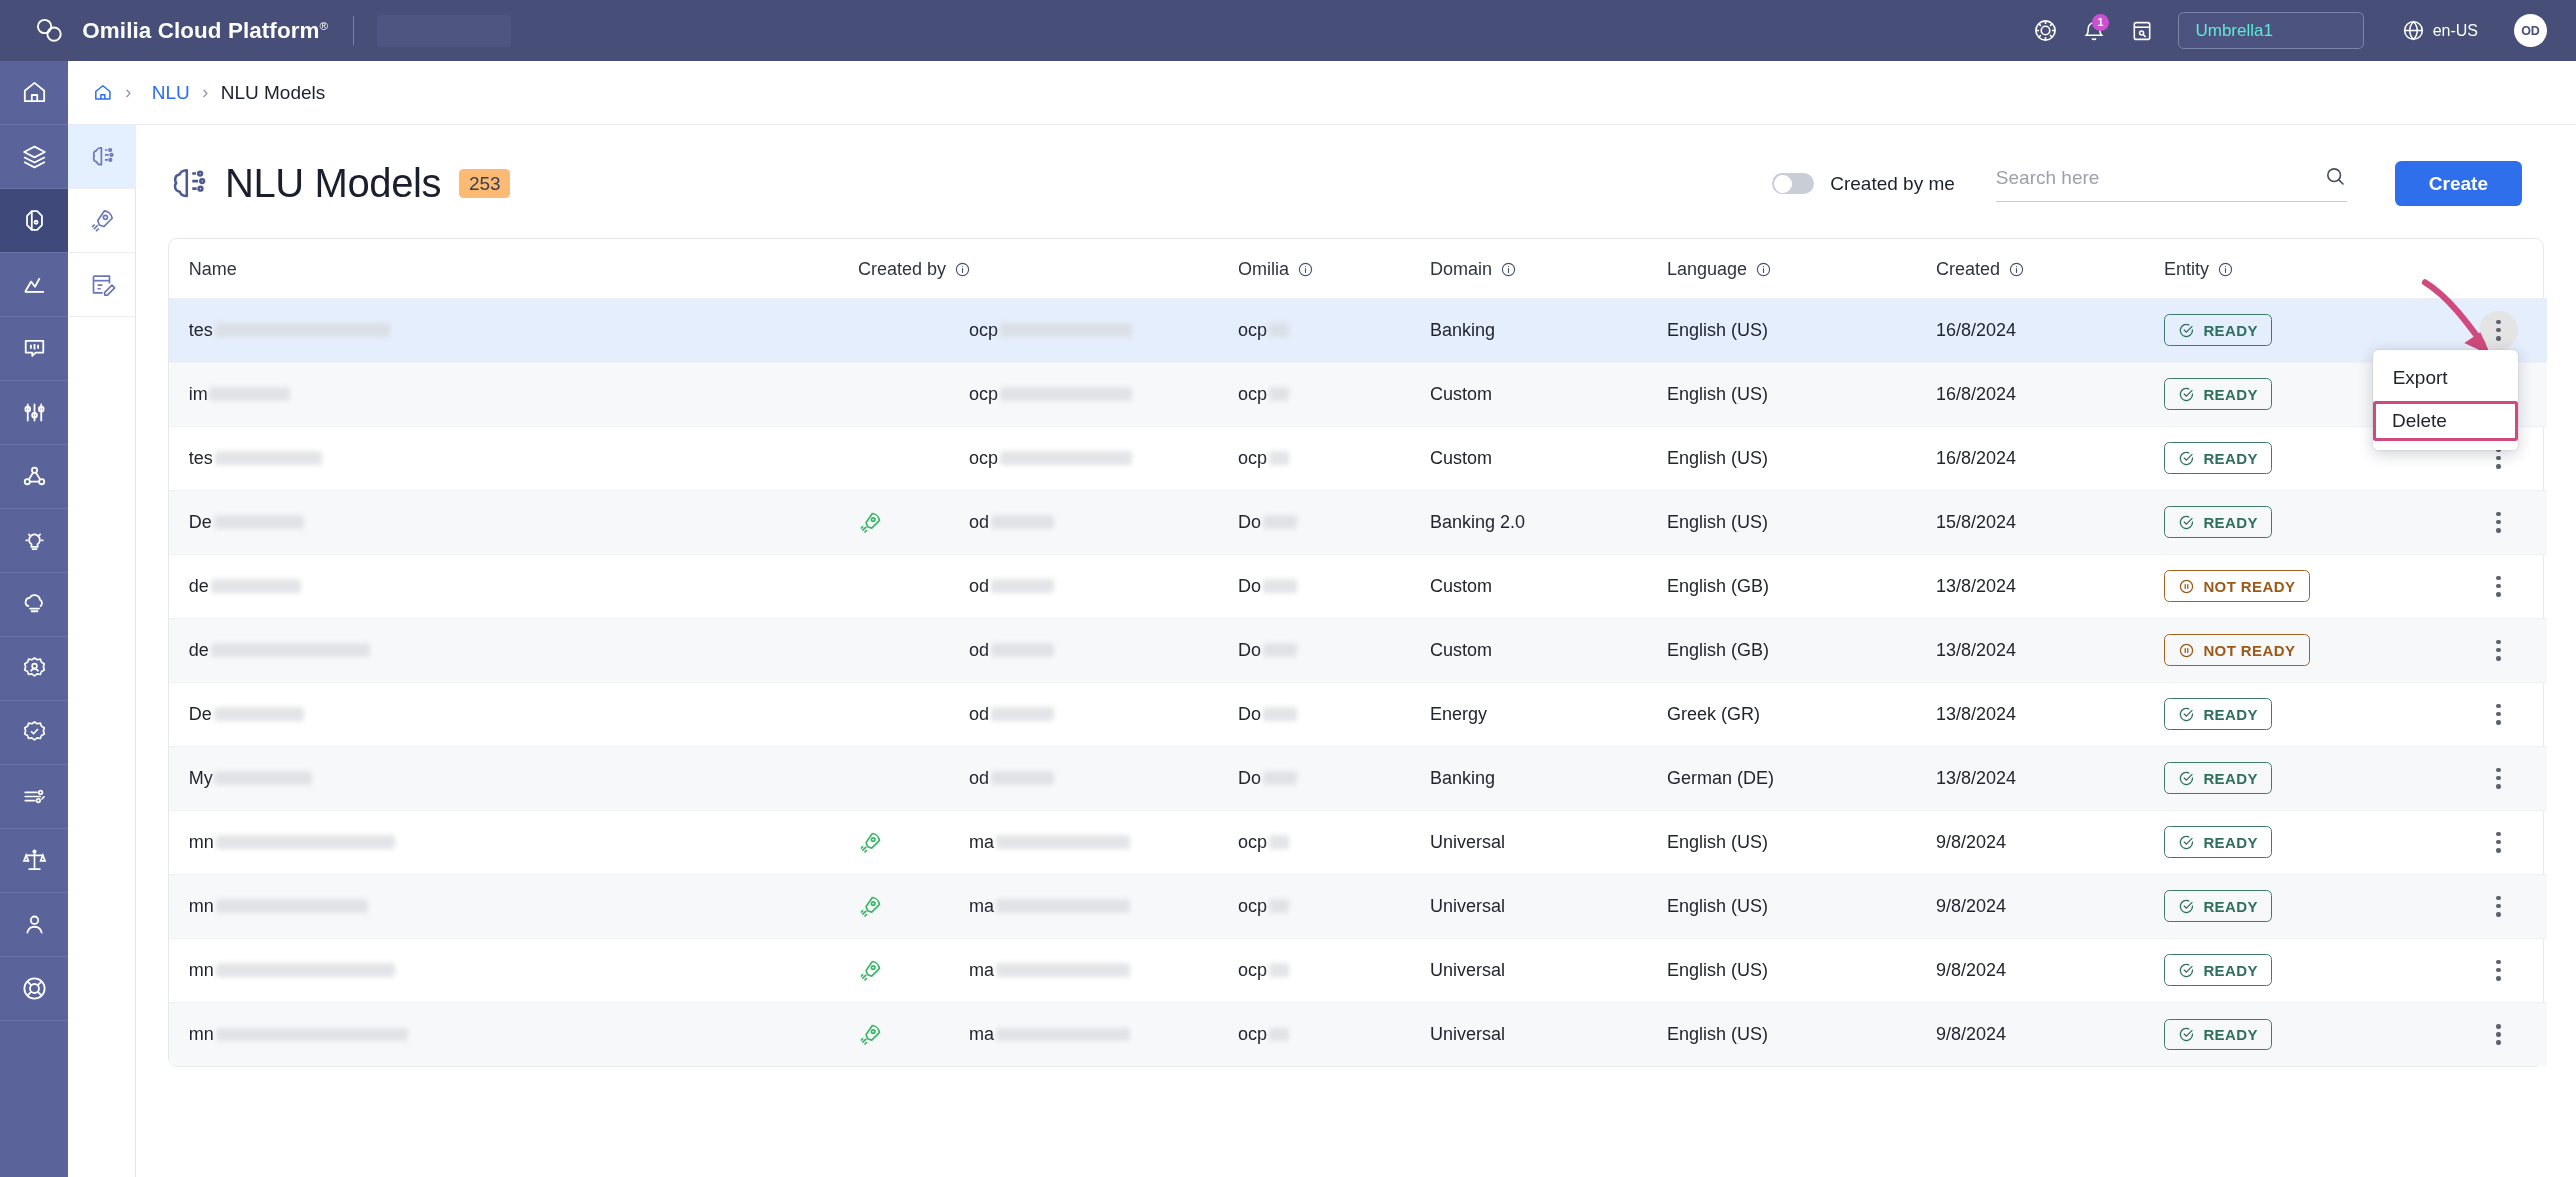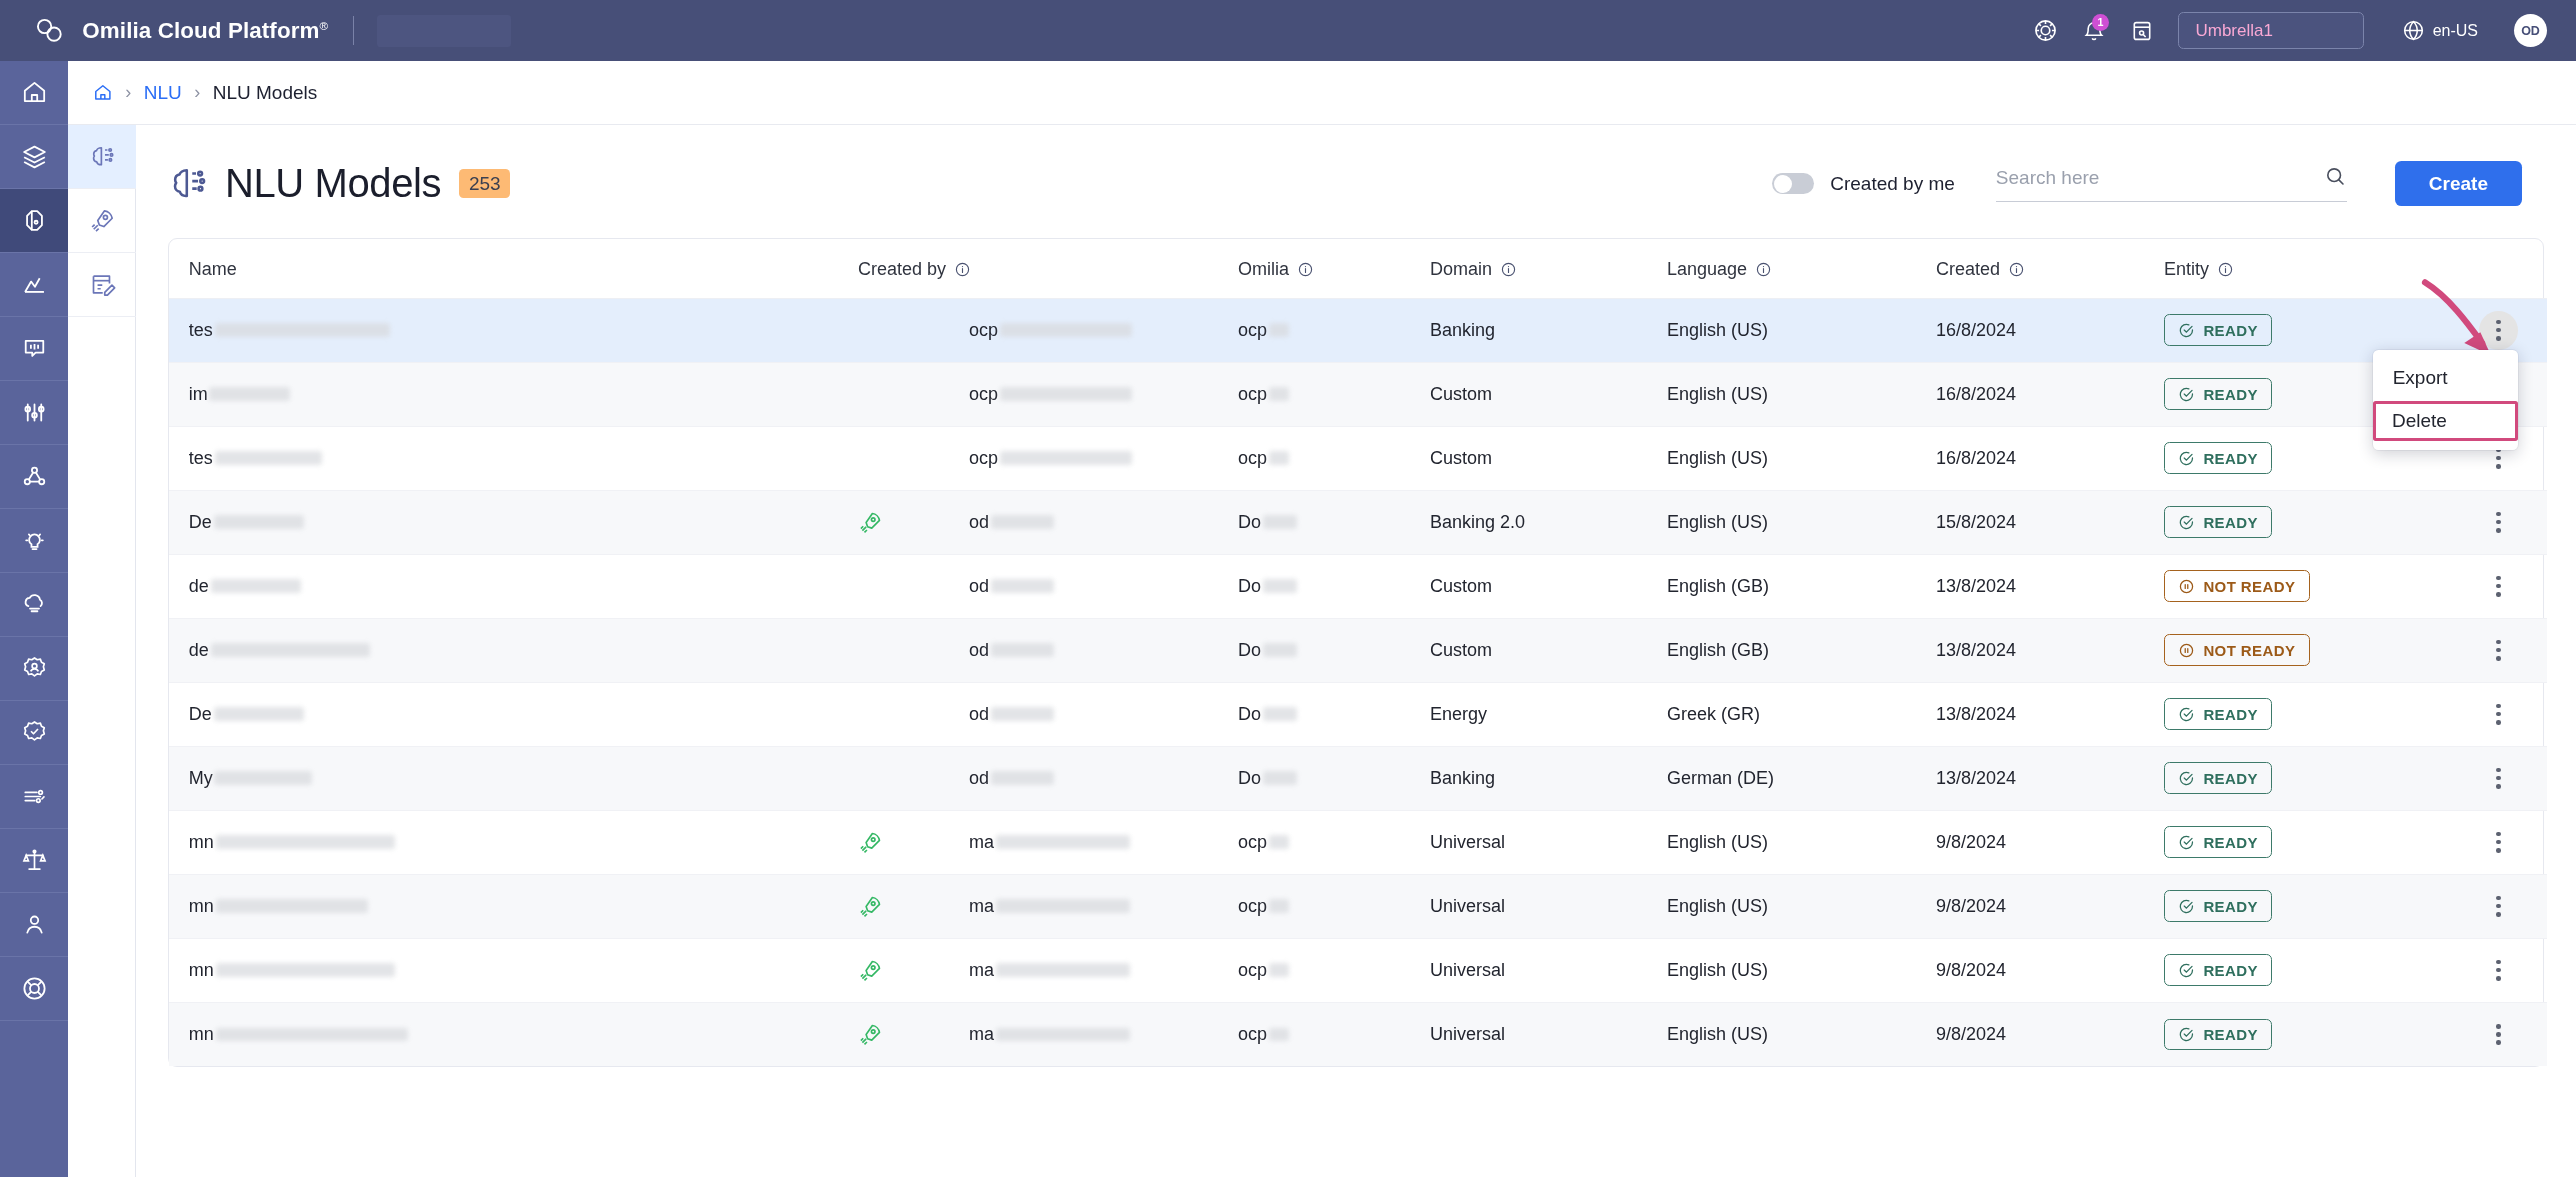--- a/index.html
+++ b/index.html
@@ -49,21 +49,21 @@
     font-size: 10.7px; font-weight: 700;
     display: flex; align-items: center; justify-content: center;
     padding: 0 3.6px;
   }
   .tenant-box {
     height: 37px; min-width: 186px;
     border: 0.9px solid #7b84ab; border-radius: 5.4px;
     background: #4b537e;
     display: flex; align-items: center;
     padding: 0 16px; margin-left: 12.5px;
-    color: #f9a8d4; font-size: 17px;
+    color: #5eead4; font-size: 17px;
   }
   .lang-box {
     display: flex; align-items: center; gap: 7.2px;
     color: #fff; font-size: 16px; margin-left: 38px;
   }
   .avatar-circle {
     width: 33px; height: 33px; border-radius: 50%;
     background: #ffffff; color: #474f78;
     font-size: 12.5px; font-weight: 700;
     display: flex; align-items: center; justify-content: center;
@@ -107,21 +107,21 @@
   .crumbbar {
     position: absolute; top: 61px; left: 68px;
     width: 2508px; height: 64px;
     background: #ffffff;
     border-bottom: 0.9px solid #e8eaf0;
     display: flex; align-items: center;
     padding-left: 25px; gap: 12.5px;
     z-index: 15;
   }
   .crumb-sep { color: #8e93a4; font-size: 18px; }
-  .crumb-link { color: #2b6ef6; font-size: 19px; text-decoration: none; }
+  .crumb-link { color: #2b6ef6; font-size: 19px; text-decoration: none; margin-left: 8px; }
   .crumb-cur { color: #1d2030; font-size: 19px; }
 
   
   .main {
     position: absolute; top: 125px; left: 136px;
     width: 2440px; height: 1053px;
     background: #ffffff;
     overflow: hidden;
   }
   .head-row {

